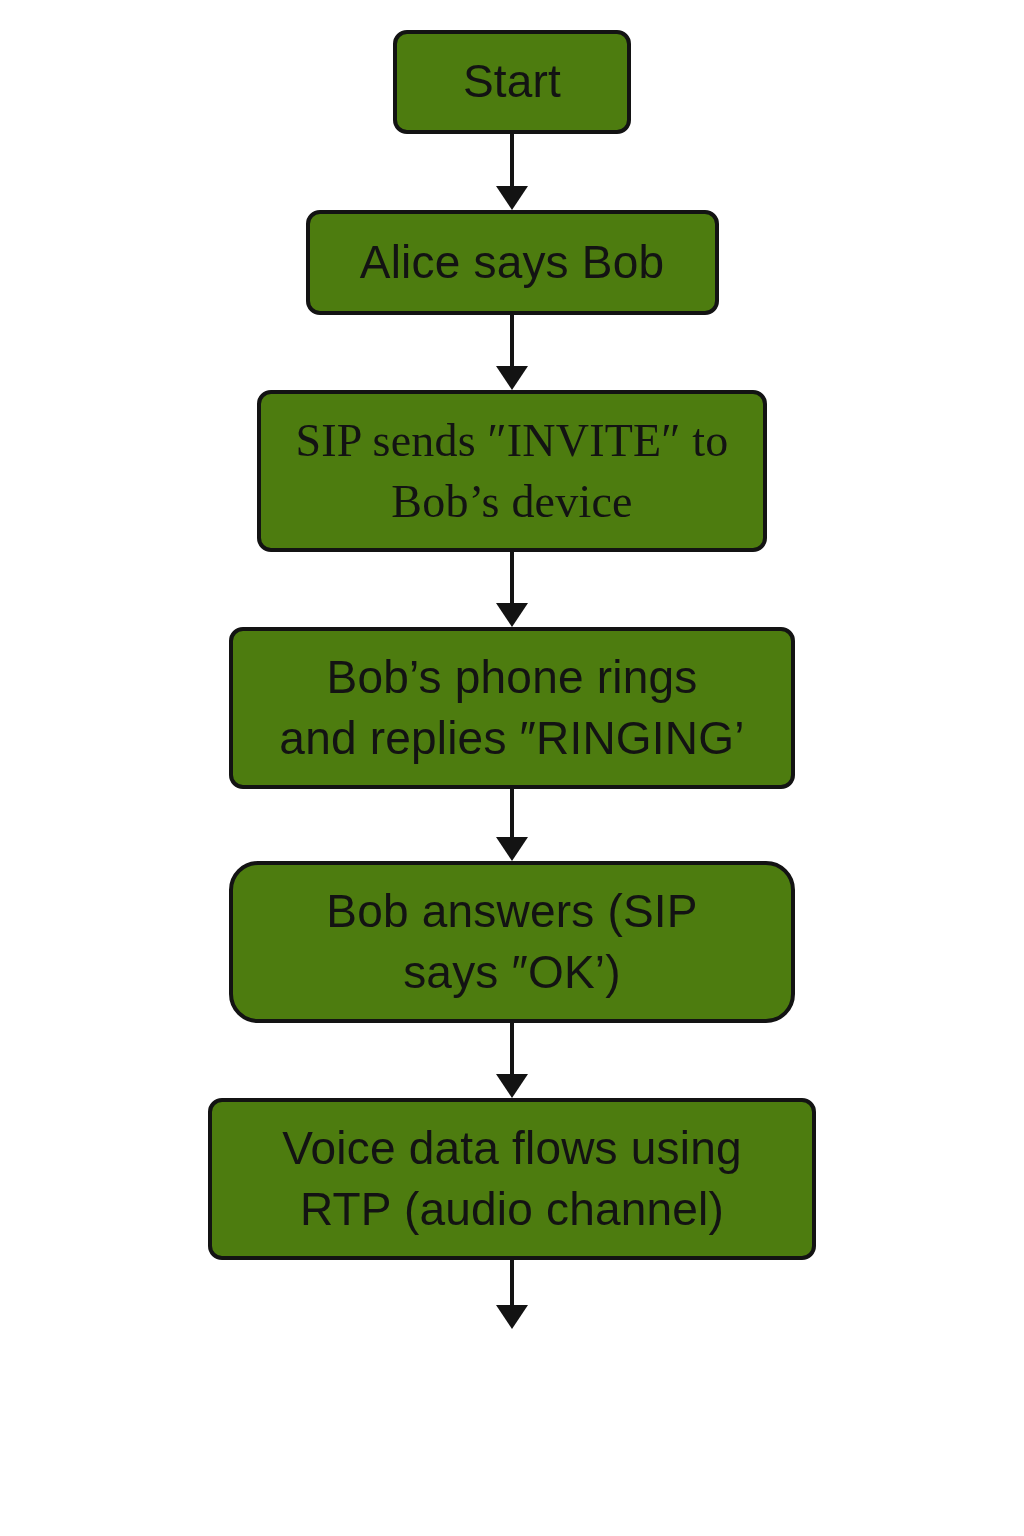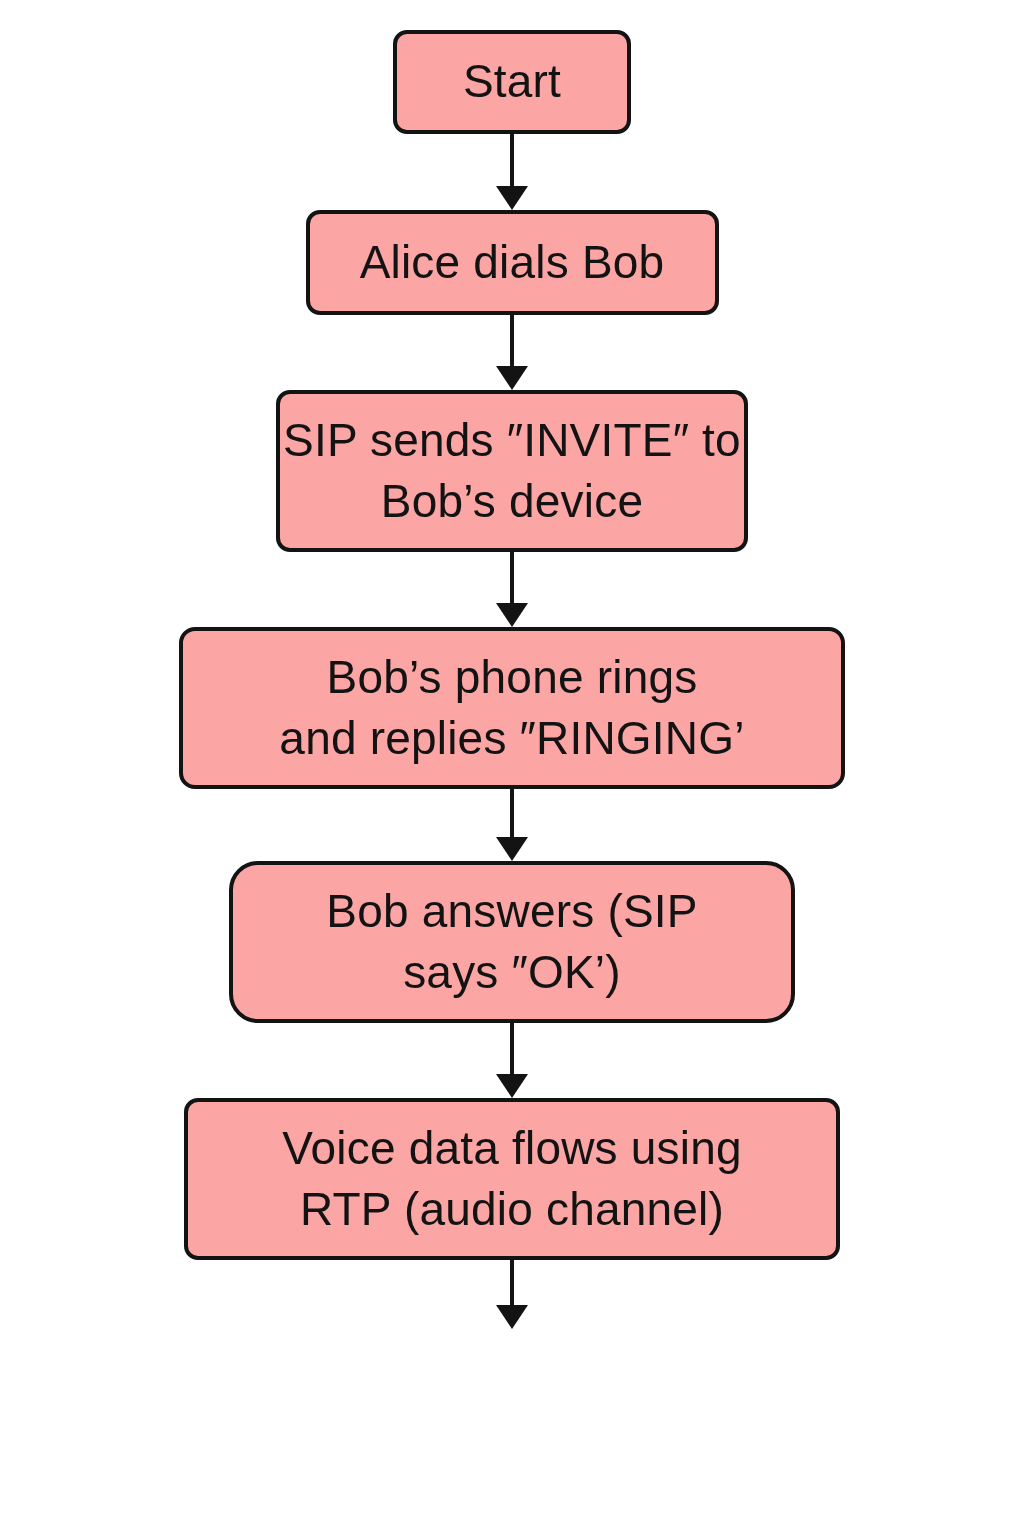--- a/index.html
+++ b/index.html
@@ -19,41 +19,41 @@
     display: flex;
     flex-direction: column;
     align-items: center;
     padding-top: 30px;
     box-sizing: border-box;
   }
   .node {
     box-sizing: border-box;
     border: 4px solid #131313;
     border-radius: 14px;
-    background: #fca5a5;
+    background: #4d7c0f;
     display: flex;
     align-items: center;
     justify-content: center;
     flex-shrink: 0;
   }
   .node-label {
     font-size: 46px;
     line-height: 1.33;
     color: #131313;
     text-align: center;
     white-space: pre-line;
     letter-spacing: 0.2px;
   }
   
   .n0 { width: 238px; min-height: 104px; }
   .n1 { width: 413px; min-height: 105px; }
-  .n2 { width: 472px; min-height: 162px; }
-  .n3 { width: 666px; min-height: 162px; border-radius: 16px; }
+  .n2 { width: 510px; min-height: 162px; font-family: Liberation Serif, serif; }
+  .n3 { width: 566px; min-height: 162px; }
   .n4 { width: 566px; min-height: 162px; border-radius: 29px; }
-  .n5 { width: 656px; min-height: 162px; }
+  .n5 { width: 608px; min-height: 162px; }
   .n6 { width: 424px; min-height: 155px; }
   .arrow {
     display: flex;
     flex-direction: column;
     align-items: center;
     flex-shrink: 0;
   }
   .a0 { height: 76px; }
   .a1 { height: 75px; }
   .a2 { height: 75px; }
@@ -82,21 +82,21 @@
   <div class="node n0">
     <span class="node-label">Start</span>
   </div>
 
   <div class="arrow a0">
     <div class="arrow-shaft"></div>
     <div class="arrow-head"></div>
   </div>
 
   <div class="node n1">
-    <span class="node-label">Alice dials Bob</span>
+    <span class="node-label">Alice says Bob</span>
   </div>
 
   <div class="arrow a1">
     <div class="arrow-shaft"></div>
     <div class="arrow-head"></div>
   </div>
 
   <div class="node n2">
     <span class="node-label">SIP sends ″INVITE″ to
 Bob’s device</span>

